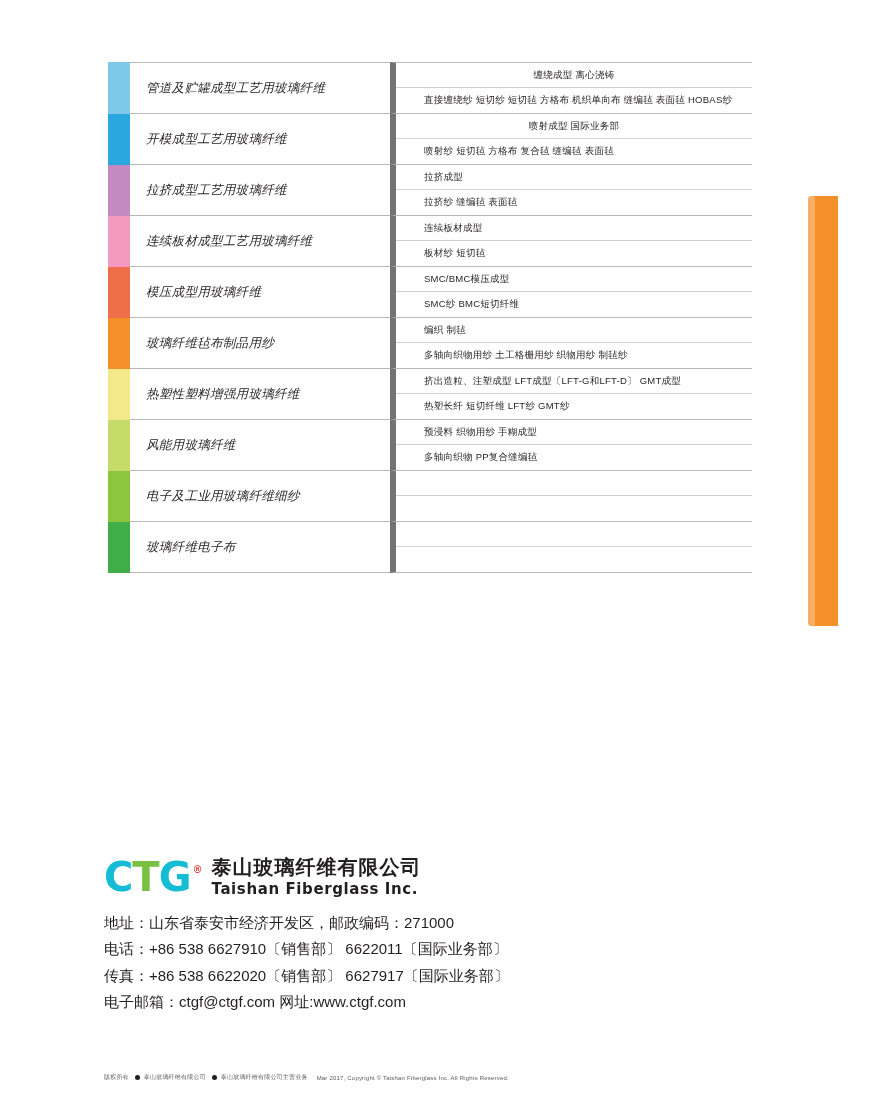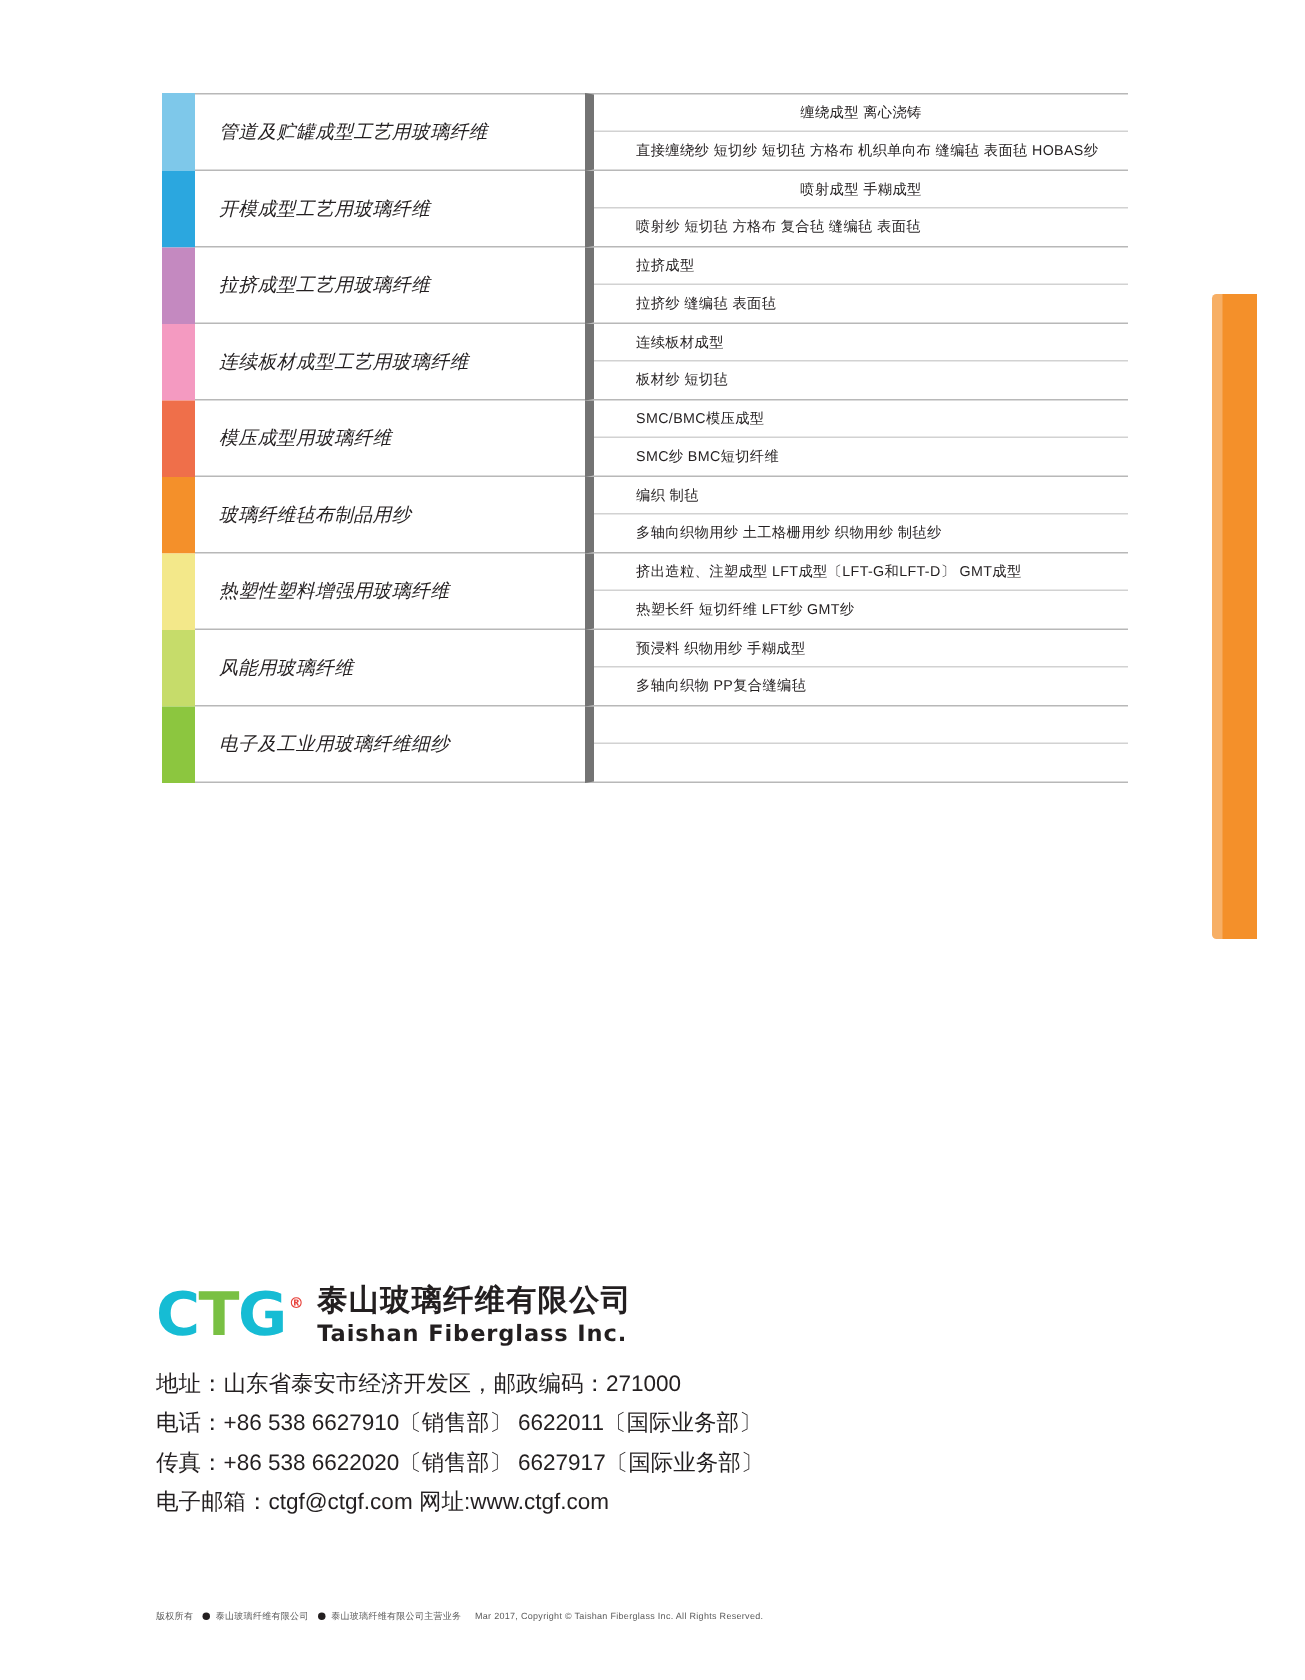--- a/index.html
+++ b/index.html
@@ -192,21 +192,21 @@
         <div class="cat-cell">管道及贮罐成型工艺用玻璃纤维</div>
         <div class="prod-cell">
           <div class="prod-line upper centered">缠绕成型  离心浇铸</div>
           <div class="prod-line">直接缠绕纱  短切纱  短切毡  方格布  机织单向布  缝编毡  表面毡  HOBAS纱</div>
         </div>
       </div>
       <div class="row">
         <div class="swatch" style="background: rgb(43, 167, 223);"></div>
         <div class="cat-cell">开模成型工艺用玻璃纤维</div>
         <div class="prod-cell">
-          <div class="prod-line upper centered">喷射成型  手糊成型</div>
+          <div class="prod-line upper centered">喷射成型  国际业务部</div>
           <div class="prod-line">喷射纱  短切毡  方格布  复合毡  缝编毡  表面毡</div>
         </div>
       </div>
       <div class="row">
         <div class="swatch" style="background: rgb(196, 137, 192);"></div>
         <div class="cat-cell">拉挤成型工艺用玻璃纤维</div>
         <div class="prod-cell">
           <div class="prod-line upper">拉挤成型</div>
           <div class="prod-line">拉挤纱  缝编毡  表面毡</div>
         </div>
@@ -247,20 +247,28 @@
         <div class="swatch" style="background: rgb(198, 220, 106);"></div>
         <div class="cat-cell">风能用玻璃纤维</div>
         <div class="prod-cell">
           <div class="prod-line upper">预浸料  织物用纱  手糊成型</div>
           <div class="prod-line">多轴向织物  PP复合缝编毡</div>
         </div>
       </div>
       <div class="row empty">
         <div class="swatch" style="background: rgb(140, 198, 63);"></div>
         <div class="cat-cell">电子及工业用玻璃纤维细纱</div>
+        <div class="prod-cell">
+          <div class="prod-line upper"></div>
+          <div class="prod-line"></div>
+        </div>
+      </div>
+      <div class="row empty">
+        <div class="swatch" style="background: rgb(63, 174, 73);"></div>
+        <div class="cat-cell">玻璃纤维电子布</div>
         <div class="prod-cell">
           <div class="prod-line upper"></div>
           <div class="prod-line"></div>
         </div>
       </div>
     </div>
 
   <div class="logo-block">
     <div class="ctg-logo">
       <span class="ctg-c">C</span>

